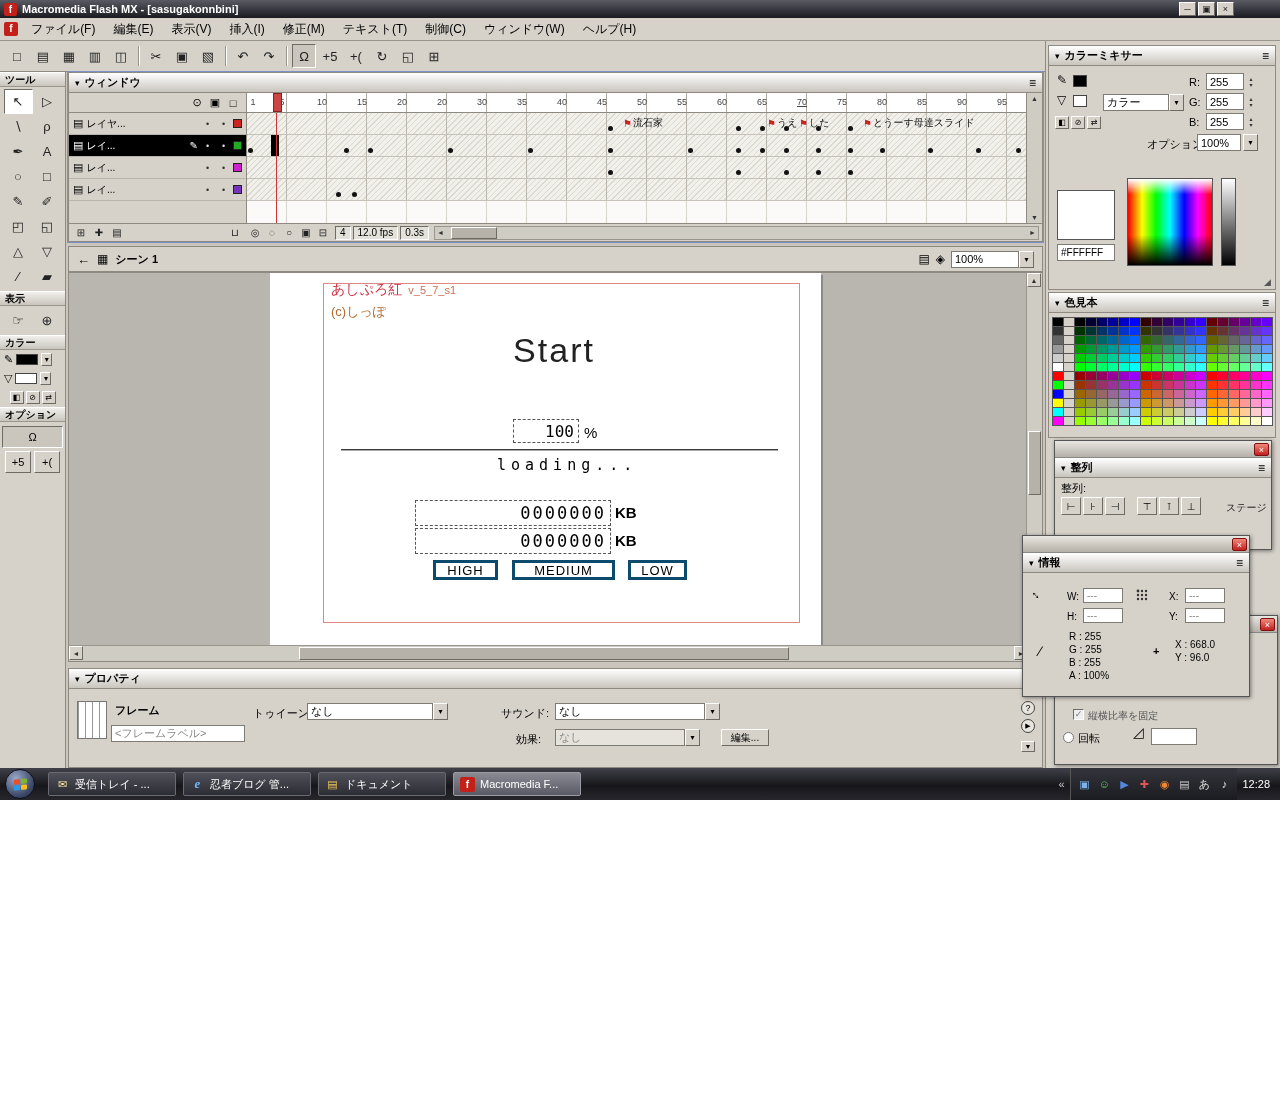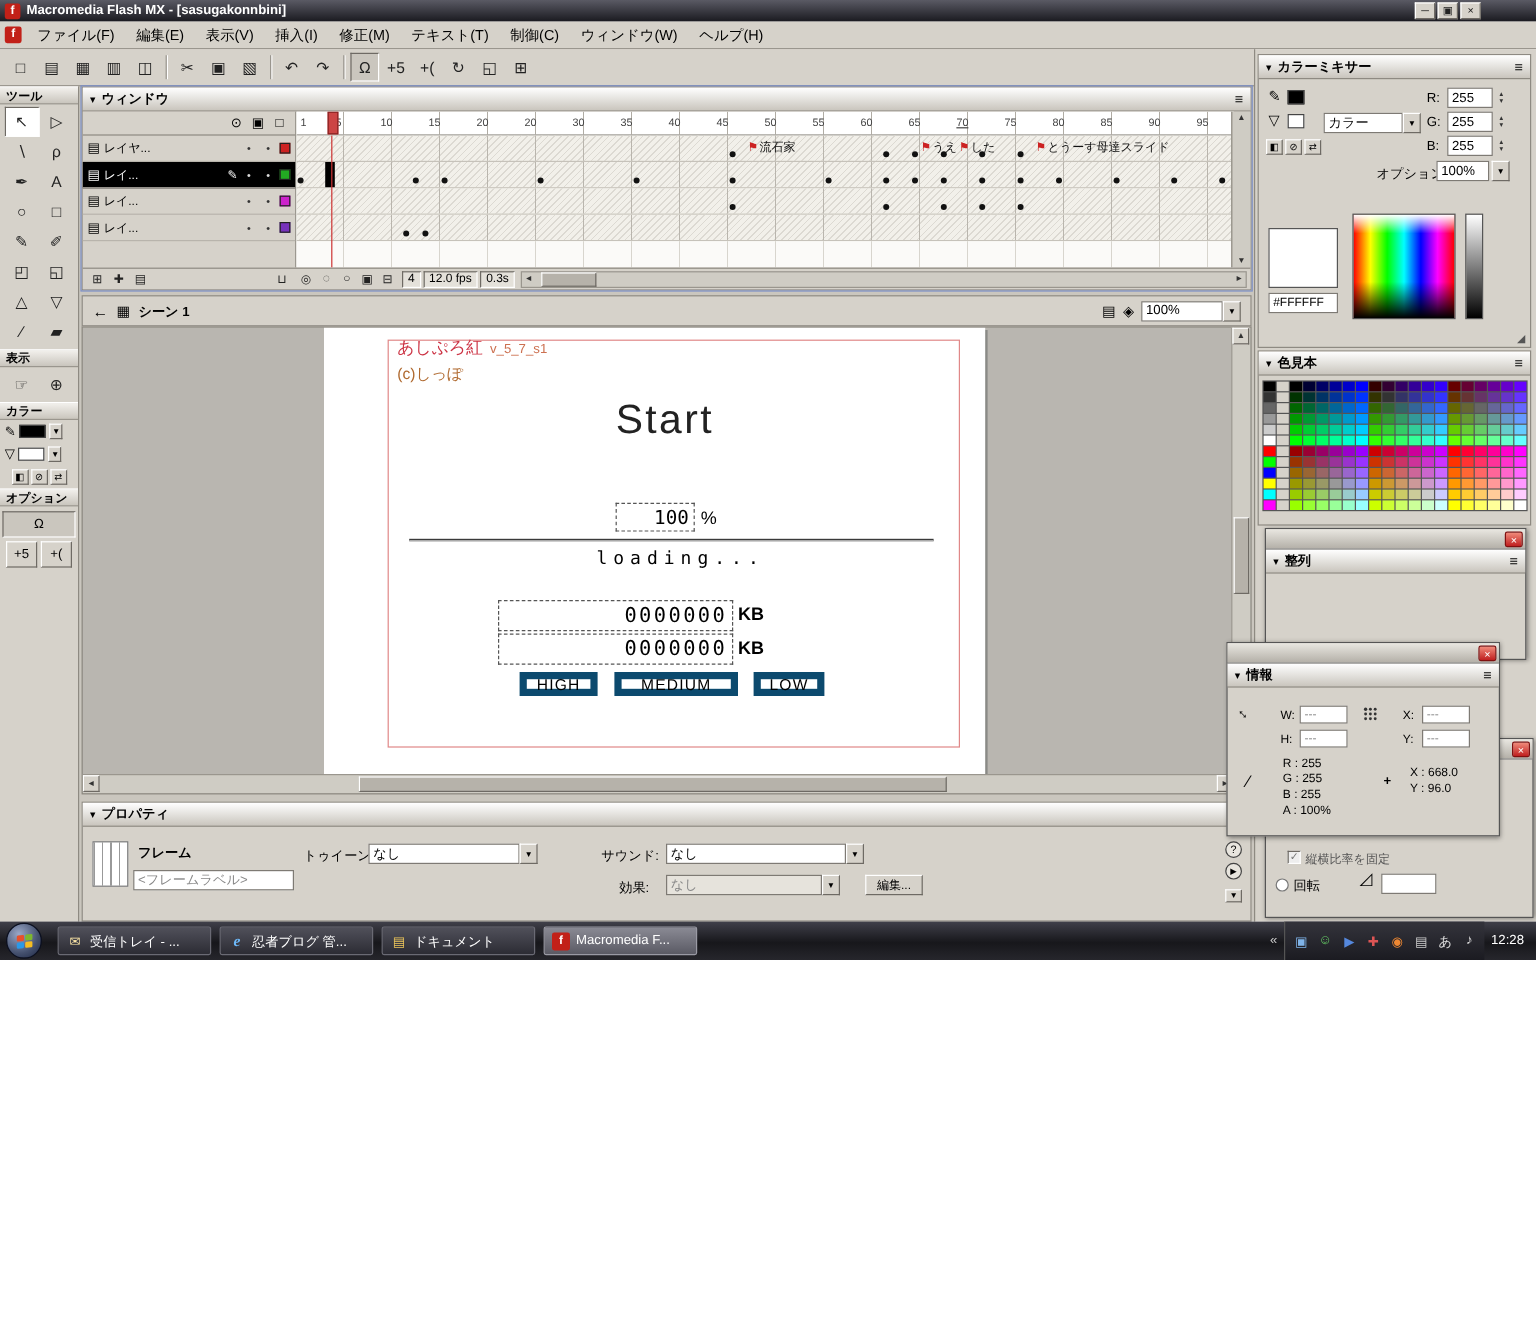--- a/index.html
+++ b/index.html
@@ -91,21 +91,21 @@
 .st-title{position:absolute;left:61px;top:8px;font-size:14px;color:#cc3344;white-space:nowrap}
 .st-version{font-size:11px;color:#cc7050;margin-left:6px}
 .st-copy{position:absolute;left:61px;top:30px;font-size:13px;color:#b06a30}
 .st-start{position:absolute;left:229px;top:58px;width:110px;text-align:center;font-size:34px;letter-spacing:2px;color:#222}
 .pct-box{position:absolute;left:243px;top:146px;width:66px;height:24px;border:1px dashed #555;display:flex;align-items:center;justify-content:flex-end;padding-right:4px;font-family:"DejaVu Sans Mono",monospace;font-size:16px}
 .pct-unit{position:absolute;left:314px;top:151px;font-size:15px}
 .p-line{position:absolute;left:71px;top:176px;width:437px;height:2px;background:#3a3a3a;border-bottom:1px solid #aaa}
 .loading{position:absolute;left:227px;top:183px;font-family:"DejaVu Sans Mono",monospace;font-size:15px;letter-spacing:5px}
 .kb-box{position:absolute;left:145px;width:196px;height:26px;border:1px dashed #555;display:flex;align-items:center;justify-content:flex-end;padding-right:4px;font-family:"DejaVu Sans Mono",monospace;font-size:17px;letter-spacing:2px}
 .kb-unit{position:absolute;left:345px;font-size:15px;font-weight:600}
-.q-btn{position:absolute;top:287px;height:20px;border:6px solid #0c4a6e;display:flex;align-items:center;justify-content:center;font-size:13px;letter-spacing:1px}
+.q-btn{position:absolute;top:287px;height:20px;border:3px solid #0c4a6e;display:flex;align-items:center;justify-content:center;font-size:13px;letter-spacing:1px}
 .v-scroll{position:absolute;right:0;top:0;width:16px;height:374px;background:#cfccc4;border-left:1px solid #9a968e;font-size:7px;color:#333}
 .h-scroll{position:absolute;left:0;bottom:0;height:16px;width:959px;background:#cfccc4;border-top:1px solid #9a968e;font-size:7px;color:#333}
 .sc-arrow{position:absolute;width:14px;height:14px;display:flex;align-items:center;justify-content:center;background:#d6d2ca;border:1px solid;border-color:#fff #6e6a64 #6e6a64 #fff}
 .sc-thumb{position:absolute;background:#b6b2aa;border:1px solid;border-color:#fff #6e6a64 #6e6a64 #fff}
 
 .props-panel{left:68px;top:668px;width:975px;height:100px;background:#d6d2ca;border:1px solid #8e8a82}
 .prop-thumb{position:absolute;left:8px;top:32px;width:30px;height:38px;background:#fff;border:1px solid #777;background-image:repeating-linear-gradient(90deg,#999 0 1px,transparent 1px 7px)}
 .circle-btn{width:14px;height:14px;border:1px solid #444;border-radius:50%;font-size:9px;display:inline-flex;align-items:center;justify-content:center;background:#e8e5de}
 
 .cm-panel{left:1048px;top:45px;width:228px;height:245px;background:#d6d2ca;border:1px solid #8e8a82}
@@ -784,20 +784,32 @@
 
   <div class="float-win abs" style="left:1054px;top:440px;width:218px;height:110px;z-index:20">
     <div class="float-titlebar">
       <button class="xbtn">×</button>
     </div>
     <div class="panel-hdr">
       <span class="tri">▾</span>
       <span>整列</span>
       <span class="opt">≡</span>
     </div>
+    <div class="align-body">
+      <span class="abs" style="left:6px;top:3px">整列:</span>
+      <div class="abs al-row" style="left:6px;top:19px">
+          <button class="al-btn">⊢</button>
+          <button class="al-btn">⊦</button>
+          <button class="al-btn">⊣</button>
+          <button class="al-btn" style="margin-left: 10px;">⊤</button>
+          <button class="al-btn">⊺</button>
+          <button class="al-btn">⊥</button>
+        </div>
+      <div class="abs stage-lbl" style="right:3px;top:24px;width:42px">ステージ</div>
+    </div>
   </div>
 
   <div class="float-win abs" style="left:1054px;top:615px;width:224px;height:150px;z-index:30">
     <div class="float-titlebar">
       <button class="xbtn">×</button>
     </div>
     <span class="abs chk" style="left:18px;top:93px">✓</span>
     <span class="abs" style="left:33px;top:93px;font-size:10px;color:#555">縦横比率を固定</span>
     <span class="abs radio" style="left:8px;top:116px"></span>
     <span class="abs" style="left:23px;top:115px">回転</span>

